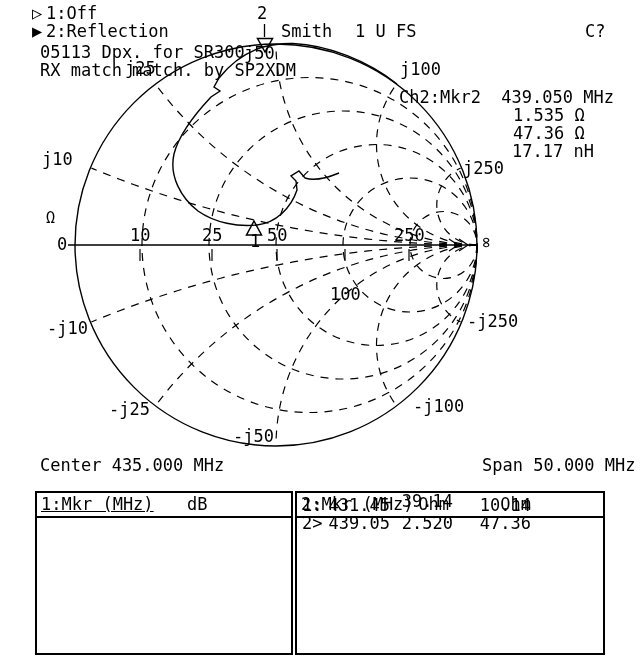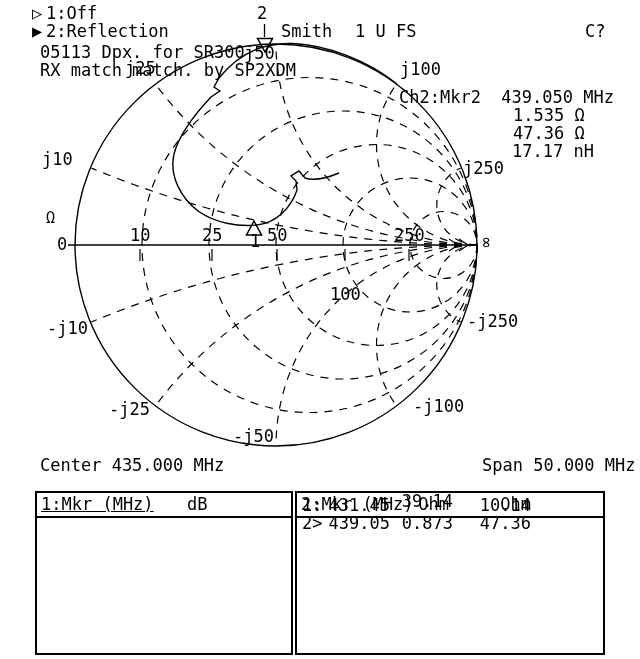--- a/index.html
+++ b/index.html
@@ -130,18 +130,18 @@
     </div>
     <div>
       <span class="cell" style="left:5px;top:4px;">1:</span>
       <span class="cell r" style="left:23px;top:4px;width:70px;">431.45</span>
       <span class="cell r" style="left:104px;top:0;width:52px;">39.14</span>
       <span class="cell r" style="left:170px;top:4px;width:64px;">10.14</span>
     </div>
     <div>
       <span class="cell" style="left:5px;top:22px;">2&gt;</span>
       <span class="cell r" style="left:23px;top:22px;width:70px;">439.05</span>
-      <span class="cell r" style="left:104px;top:22px;width:52px;">0.873</span>
+      <span class="cell r" style="left:104px;top:22px;width:52px;">2.520</span>
       <span class="cell r" style="left:170px;top:22px;width:64px;">47.36</span>
     </div>
   </div>
 
 </div>
 
 </body></html>

